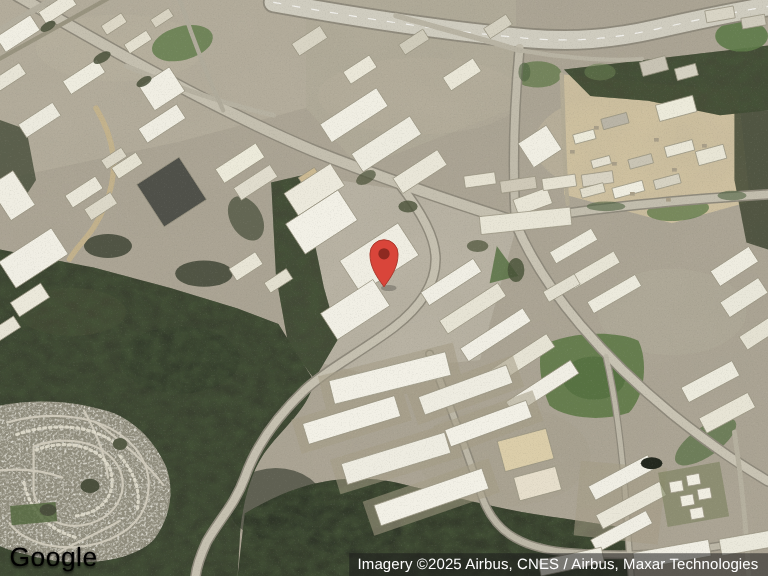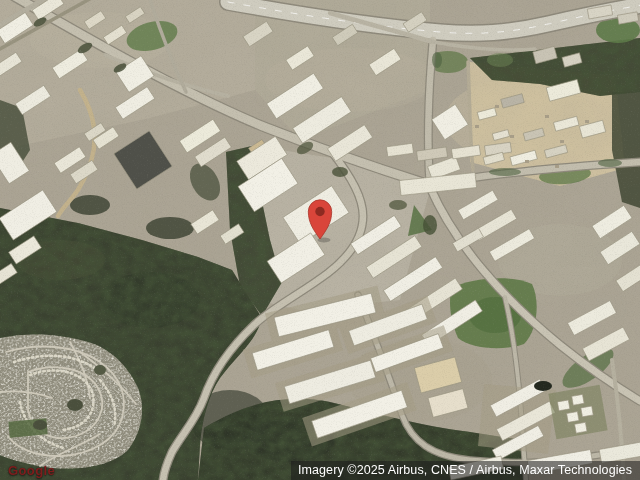--- a/index.html
+++ b/index.html
@@ -1,19 +1,19 @@
 <!DOCTYPE html>
 <html><head>
 <meta charset="utf-8">
 <style>
   html,body{margin:0;padding:0;background:#000;}
   .frame{position:relative;width:640px;height:480px;overflow:hidden;background:#aba494;
          font-family:"Liberation Sans",sans-serif;cursor:grab;}
   .frame svg{display:block;position:absolute;left:0;top:0;}
-  .logo{position:absolute;left:8px;bottom:2px;color:#7f1d1d;font-size:13px;font-weight:700;
+  .logo{position:absolute;left:8px;bottom:2px;color:#000000;font-size:22px;font-weight:400;
         letter-spacing:.4px;text-shadow:0 1px 2px rgba(0,0,0,.55),0 0 2px rgba(0,0,0,.4);
         user-select:none;}
   .attr{position:absolute;right:0;bottom:0;height:19px;line-height:19px;
         background:rgba(28,28,28,.55);color:#fff;font-size:12.5px;letter-spacing:.1px;
         padding:0 8px 0 7px;white-space:nowrap;margin-left:19px;}
 </style>
 </head>
 <body>
 
 <div class="frame">

